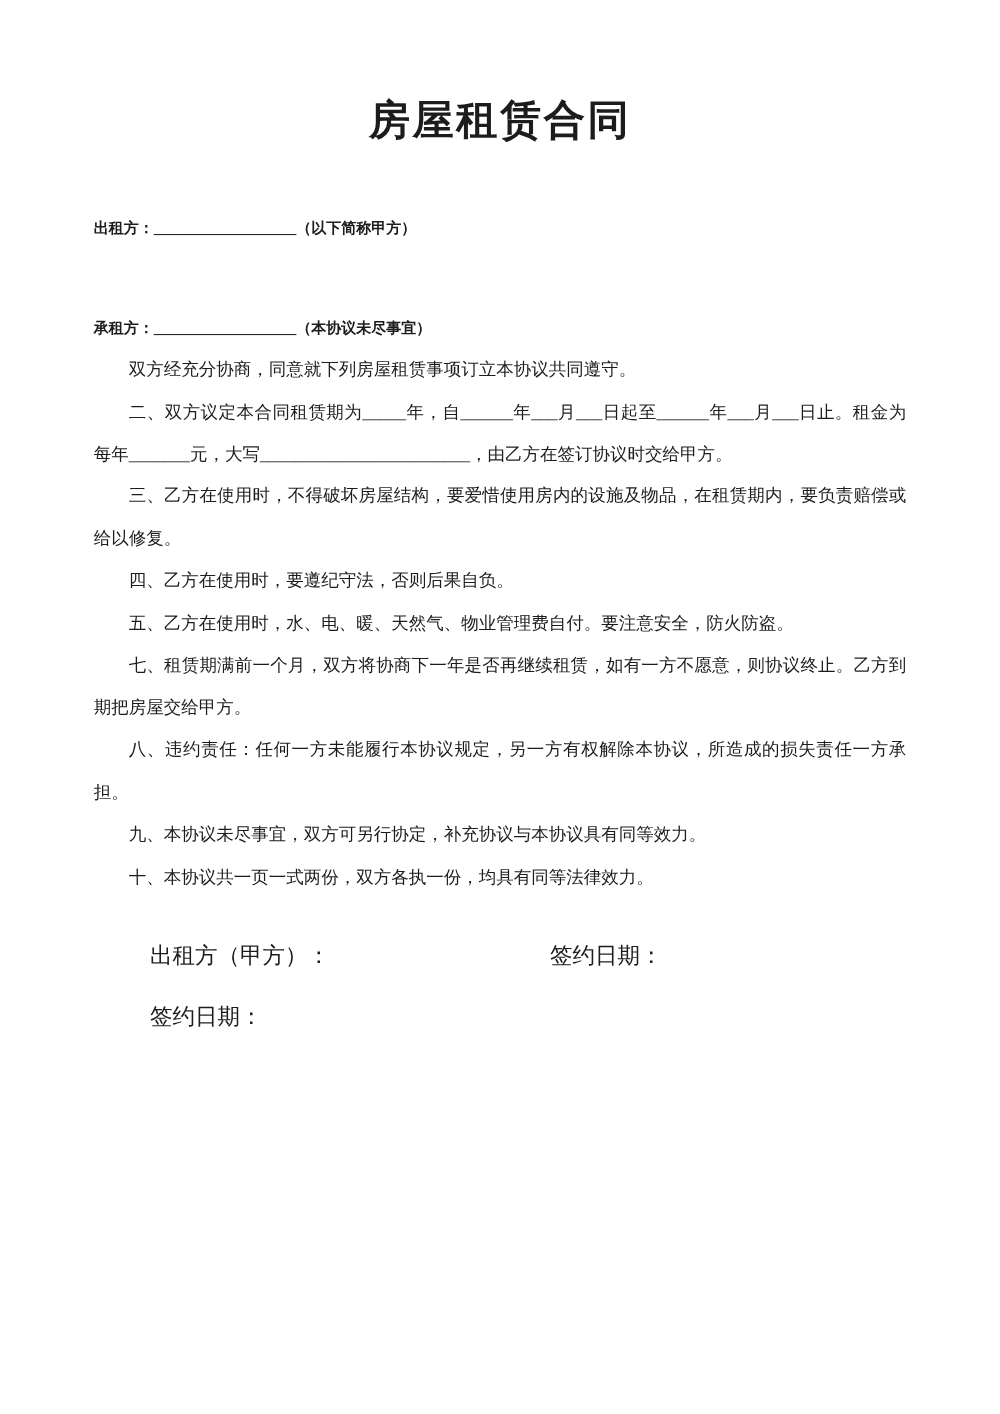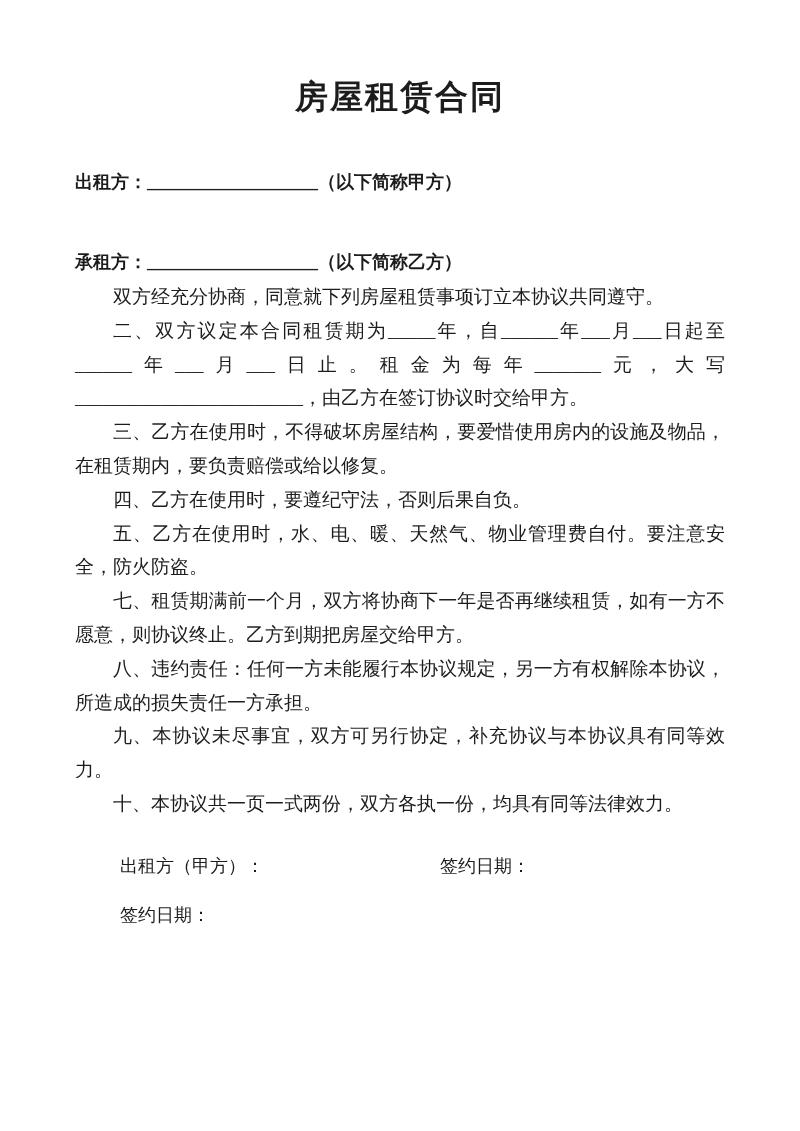--- a/index.html
+++ b/index.html
@@ -23,36 +23,36 @@
   }
   .title {
     margin: 0 0 40px 0;
     font-size: 33px;
     line-height: 46px;
     font-weight: bold;
     text-align: center;
     letter-spacing: 2px;
   }
   .party-line {
-    font-size: 18px;
+    font-size: 12px;
     line-height: 36px;
     font-weight: bold;
     white-space: nowrap;
     margin-top: 44px;
   }
   .party-blank {
     letter-spacing: 0;
     font-weight: bold;
   }
   .body-text {
     margin-top: 0;
   }
   .para {
     margin: 0;
-    font-size: 19px;
+    font-size: 14px;
     line-height: 33.8px;
     text-align: justify;
     text-justify: inter-ideograph;
     text-indent: 2em;
     overflow-wrap: break-word;
   }
   .signatures {
     display: flex;
     margin-top: 18px;
     padding-left: 40px;
@@ -76,21 +76,21 @@
 
 <div class="page">
 
   <h1 class="title">房屋租赁合同</h1>
 
   <div class="party-line">
     <span>出租方：</span><span class="party-blank">___________________</span><span>（以下简称甲方）</span>
   </div>
 
   <div class="party-line">
-    <span>承租方：</span><span class="party-blank">___________________</span><span>（以下简称乙方）</span>
+    <span>承租方：</span><span class="party-blank">___________________</span><span>（本协议未尽事宜）</span>
   </div>
 
   <div class="body-text">
     <p class="para">双方经充分协商，同意就下列房屋租赁事项订立本协议共同遵守。</p>
     <p class="para">二、双方议定本合同租赁期为_____年，自______年___月___日起至______年___月___日止。租金为每年_______元，大写________________________，由乙方在签订协议时交给甲方。</p>
     <p class="para">三、乙方在使用时，不得破坏房屋结构，要爱惜使用房内的设施及物品，在租赁期内，要负责赔偿或给以修复。</p>
     <p class="para">四、乙方在使用时，要遵纪守法，否则后果自负。</p>
     <p class="para">五、乙方在使用时，水、电、暖、天然气、物业管理费自付。要注意安全，防火防盗。</p>
     <p class="para">七、租赁期满前一个月，双方将协商下一年是否再继续租赁，如有一方不愿意，则协议终止。乙方到期把房屋交给甲方。</p>
     <p class="para">八、违约责任：任何一方未能履行本协议规定，另一方有权解除本协议，所造成的损失责任一方承担。</p>

